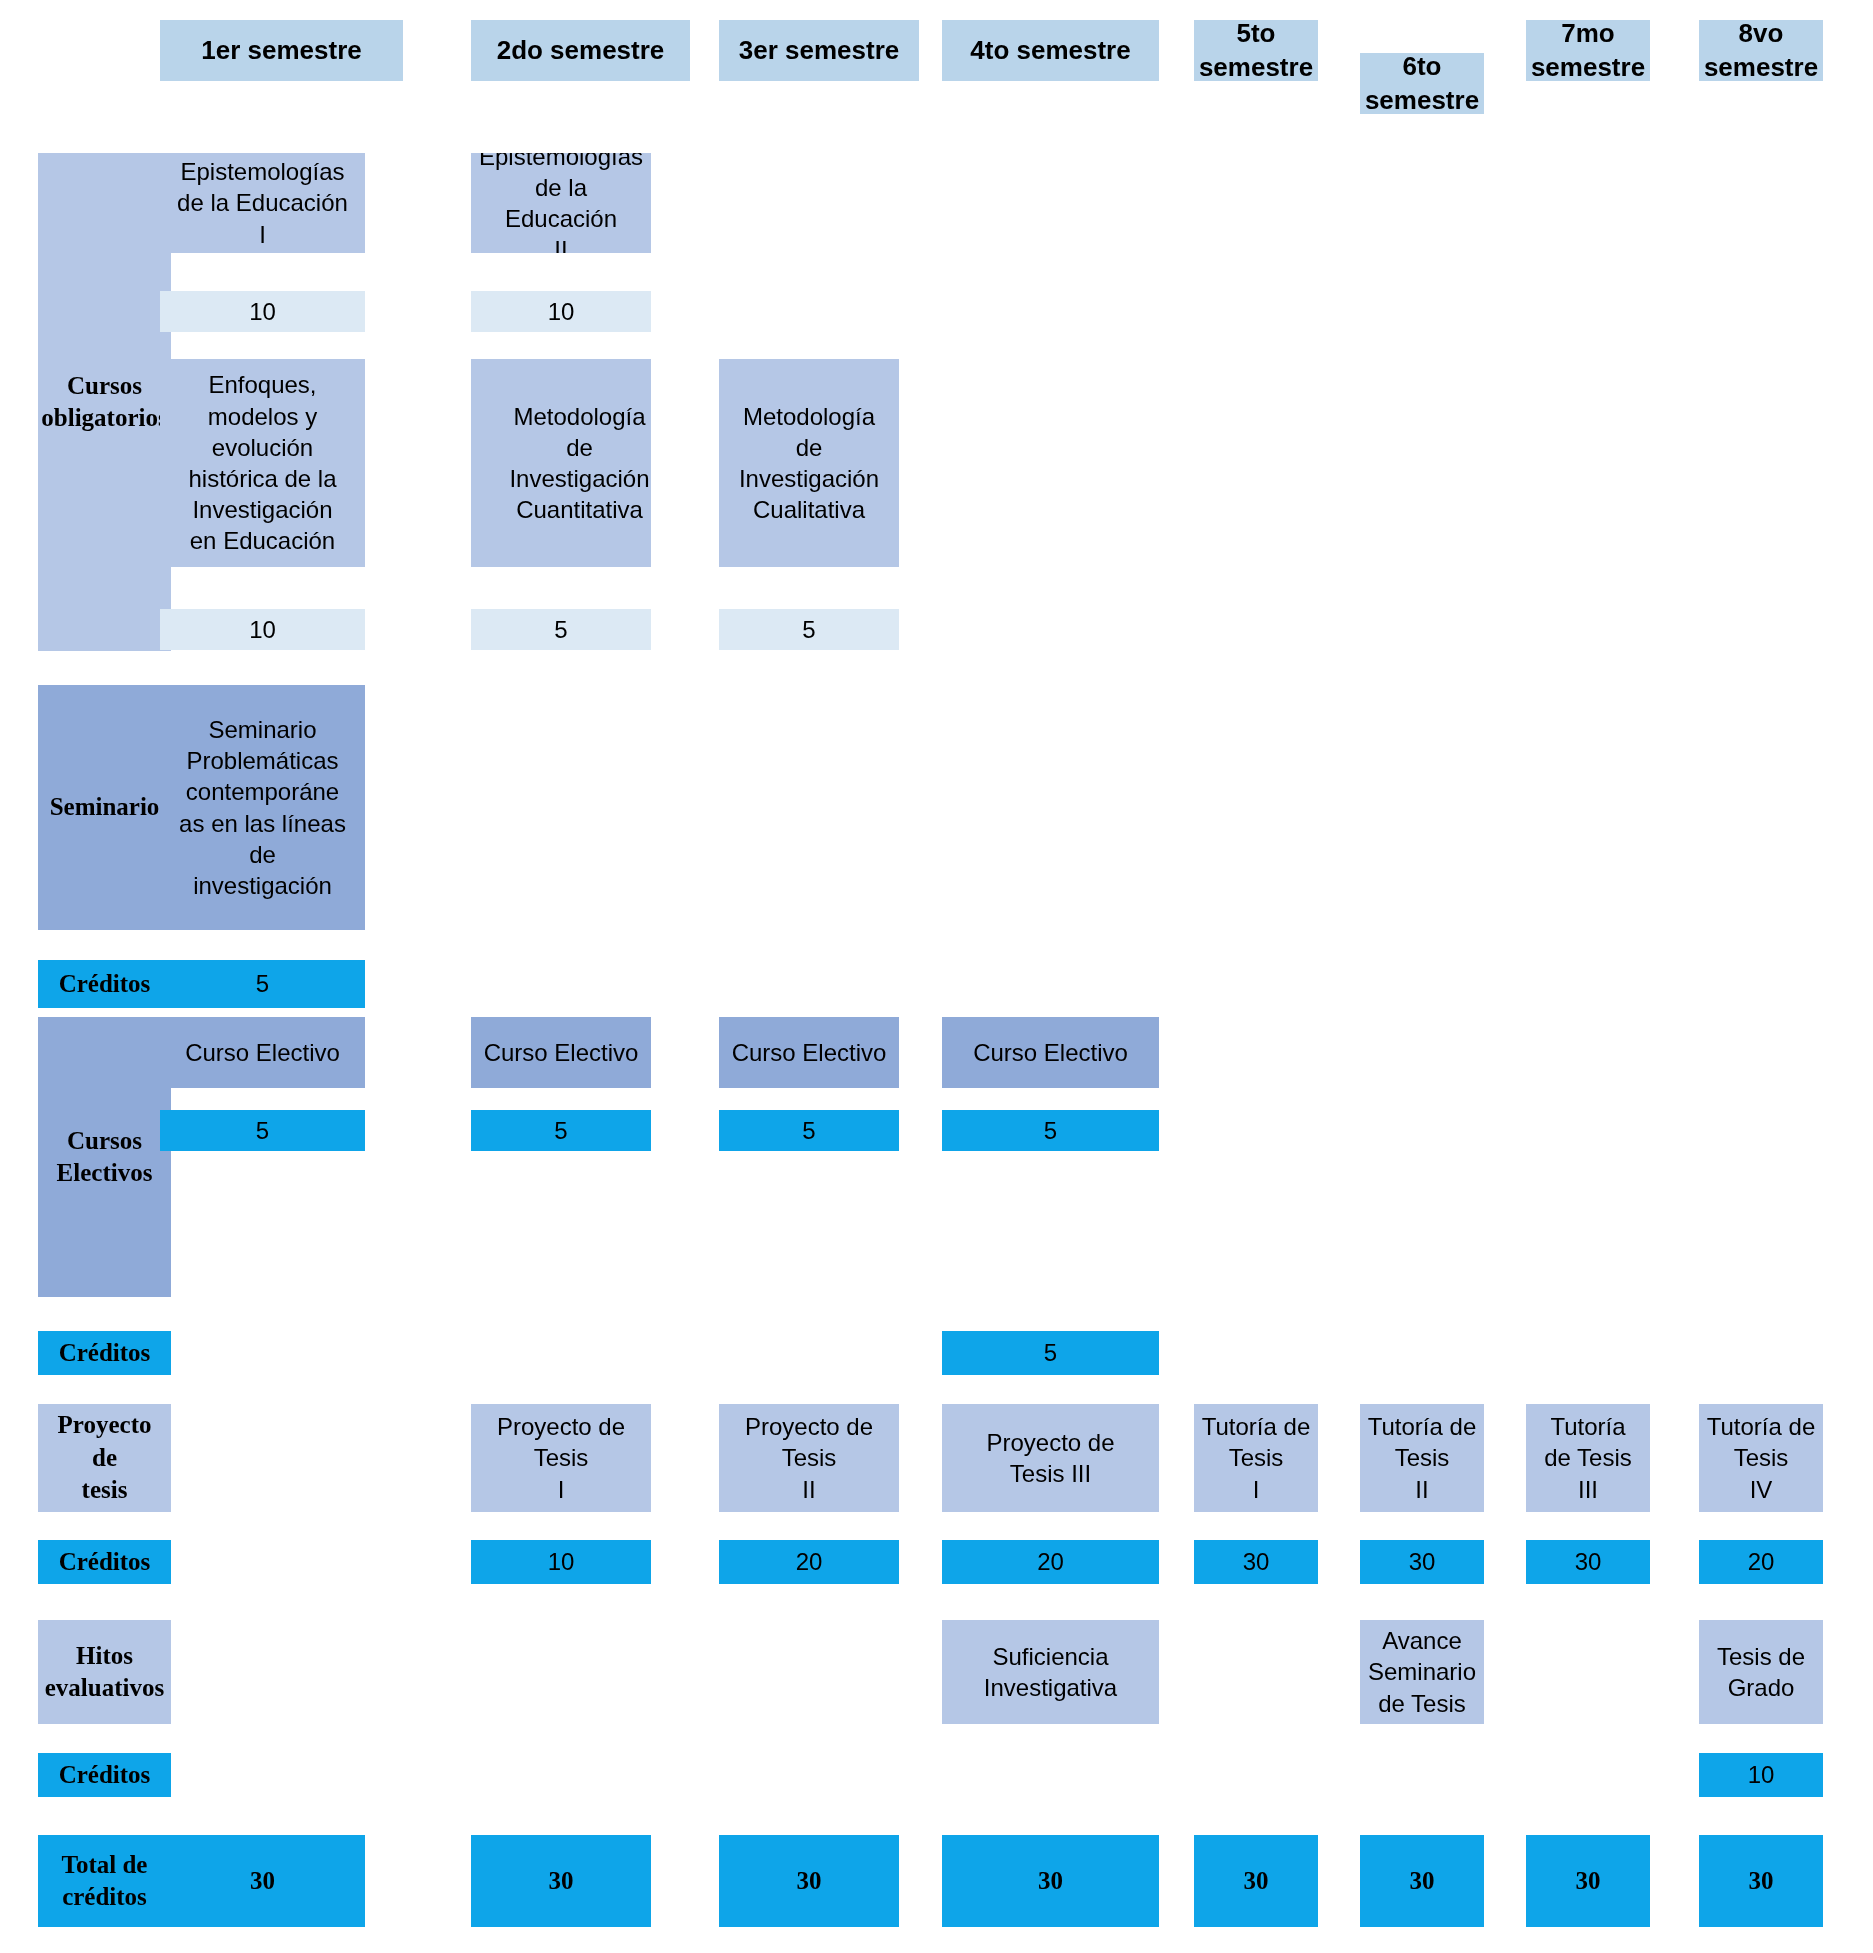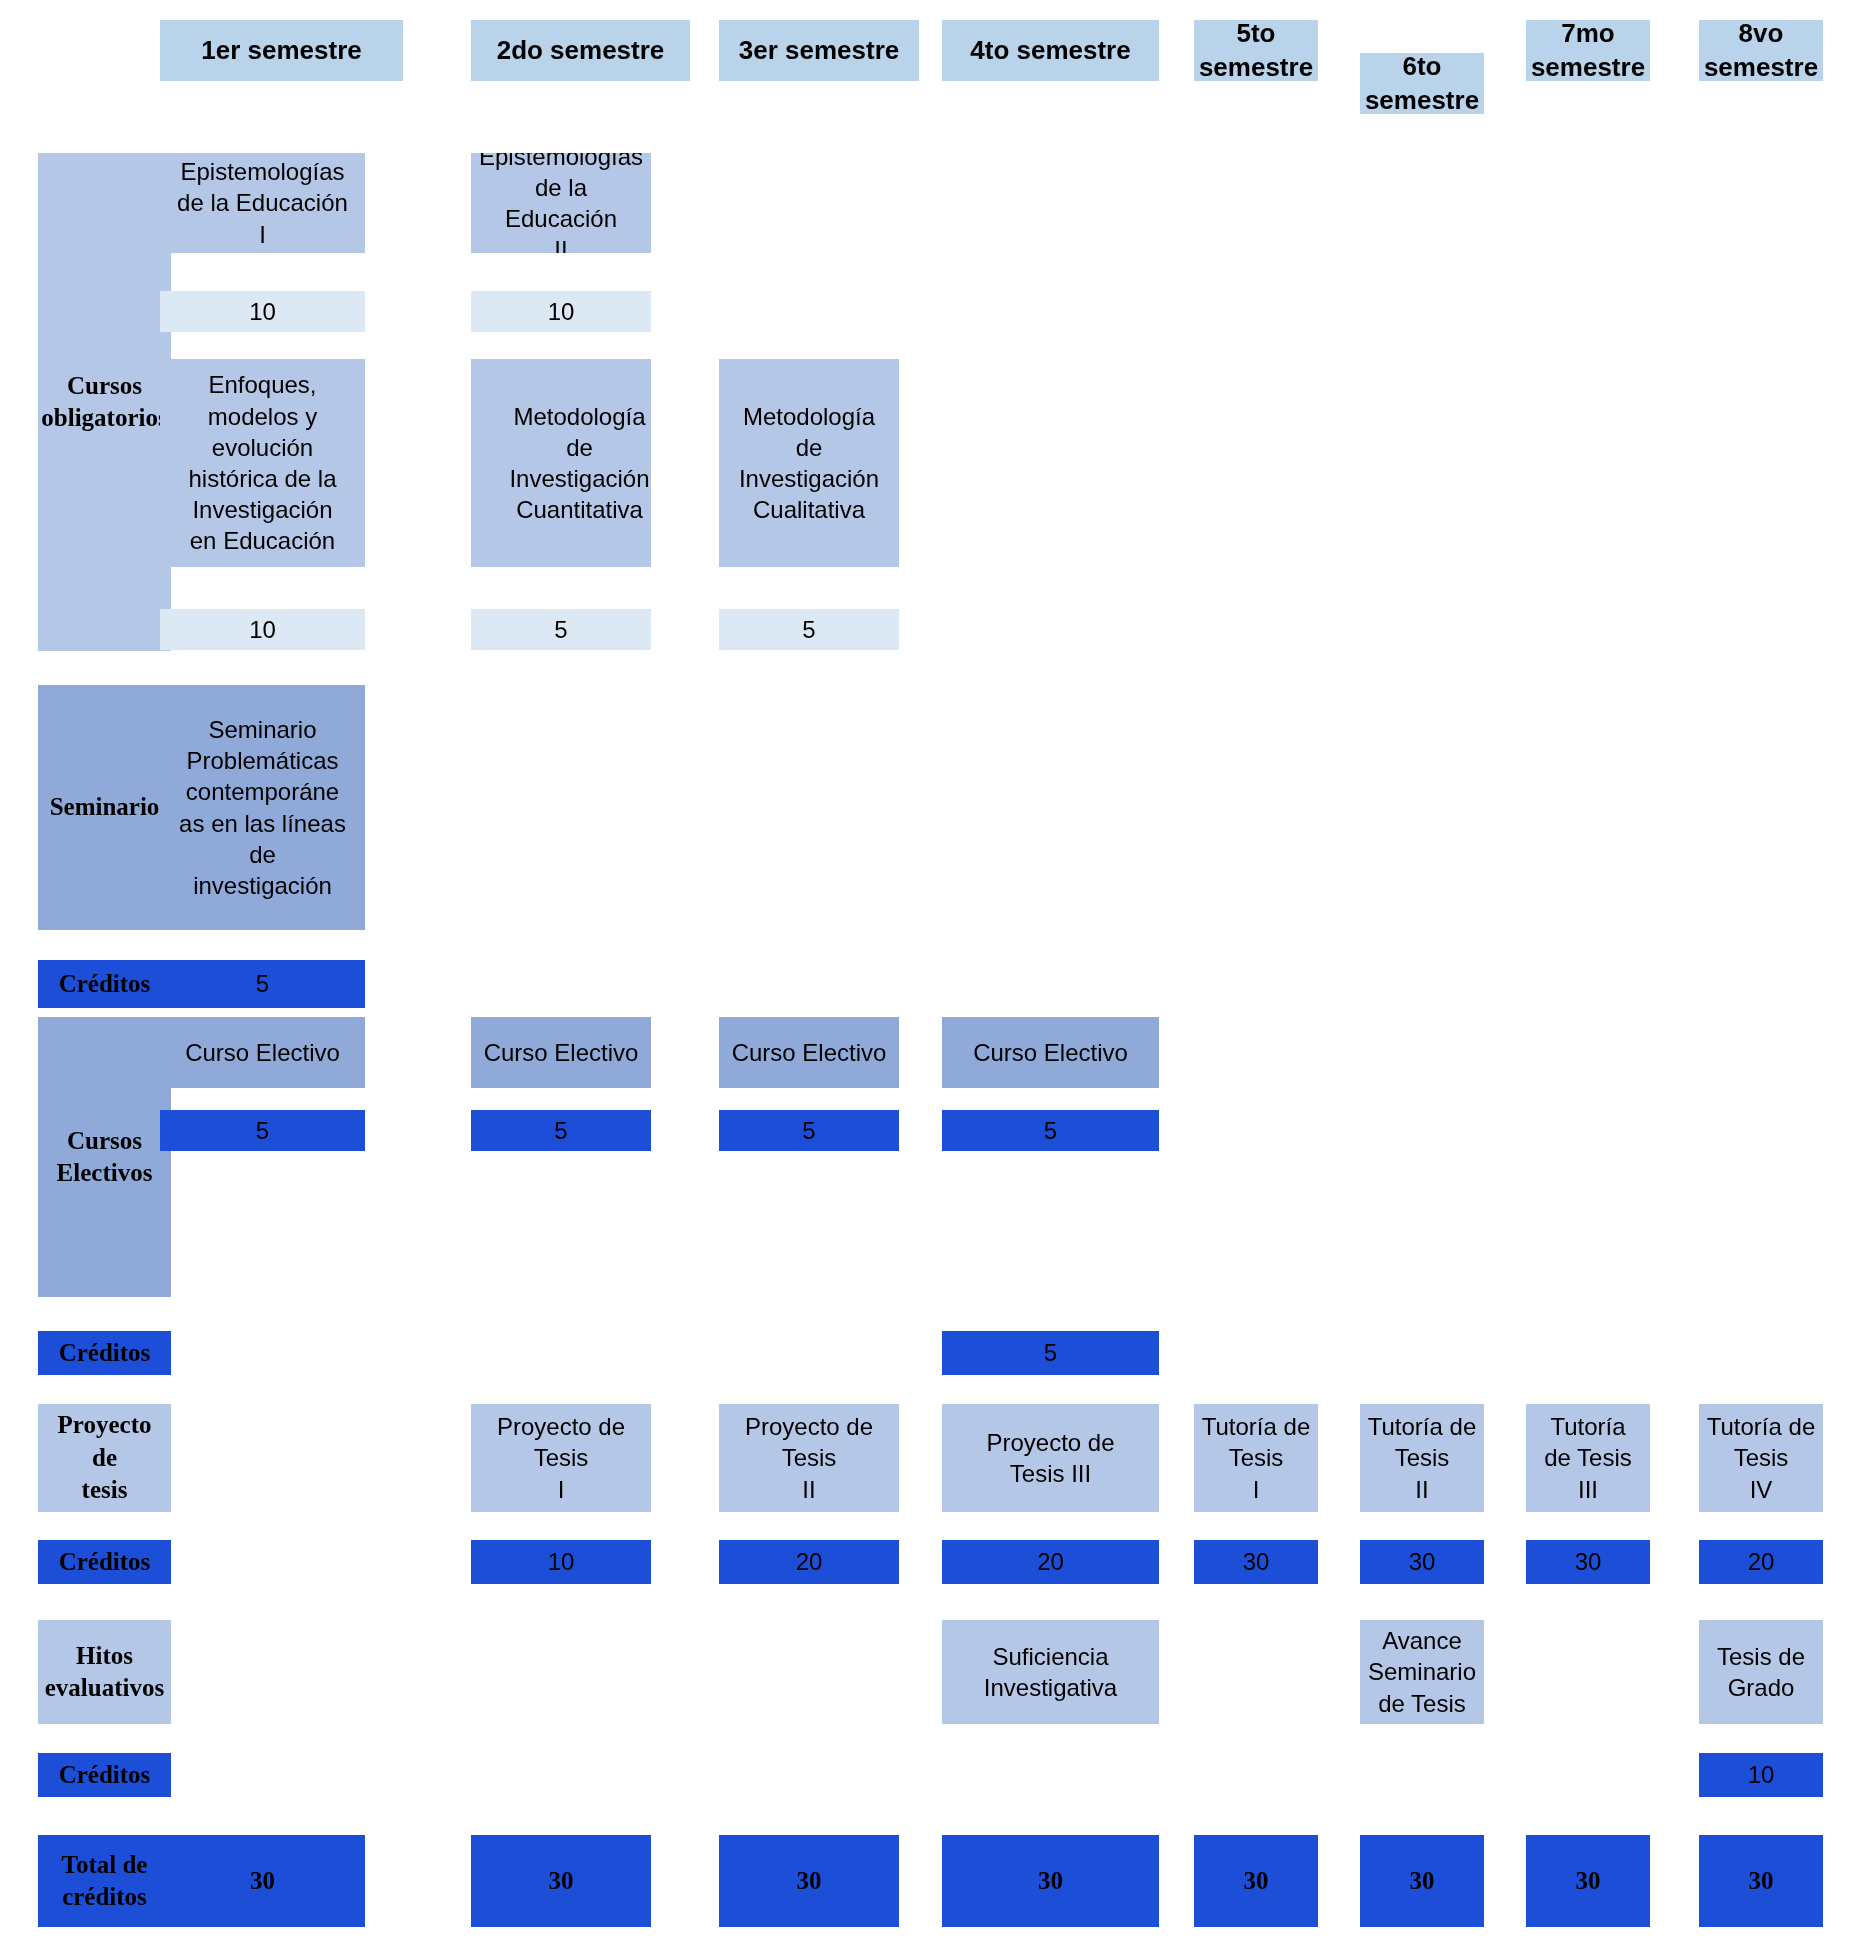--- a/index.html
+++ b/index.html
@@ -37,21 +37,21 @@
     padding: 1.7px 5px;
   }
 
   
   .c-header   { background: #b9d4ea; }           
   .c-rowlabel { background: #b5c7e6; }           
   .c-rowlabel-dark { background: #8faad8; }      
   .c-course   { background: #b5c7e6; }           
   .c-course-dark { background: #8faad8; }        
   .c-credit   { background: #dce9f4; }           
-  .c-credit2  { background: #1d4ed8; }           
+  .c-credit2  { background: #0ea5e9; }           
 
   .t-bold   { font-weight: bold; }
   .t-normal { font-weight: normal; }
   .fs-29 { font-size: 24px; }
   .fs-30 { font-size: 25px; font-family: Liberation Serif, serif; }
   .fs-31 { font-size: 26px; }
 </style>
 </head>
 <body>
 

